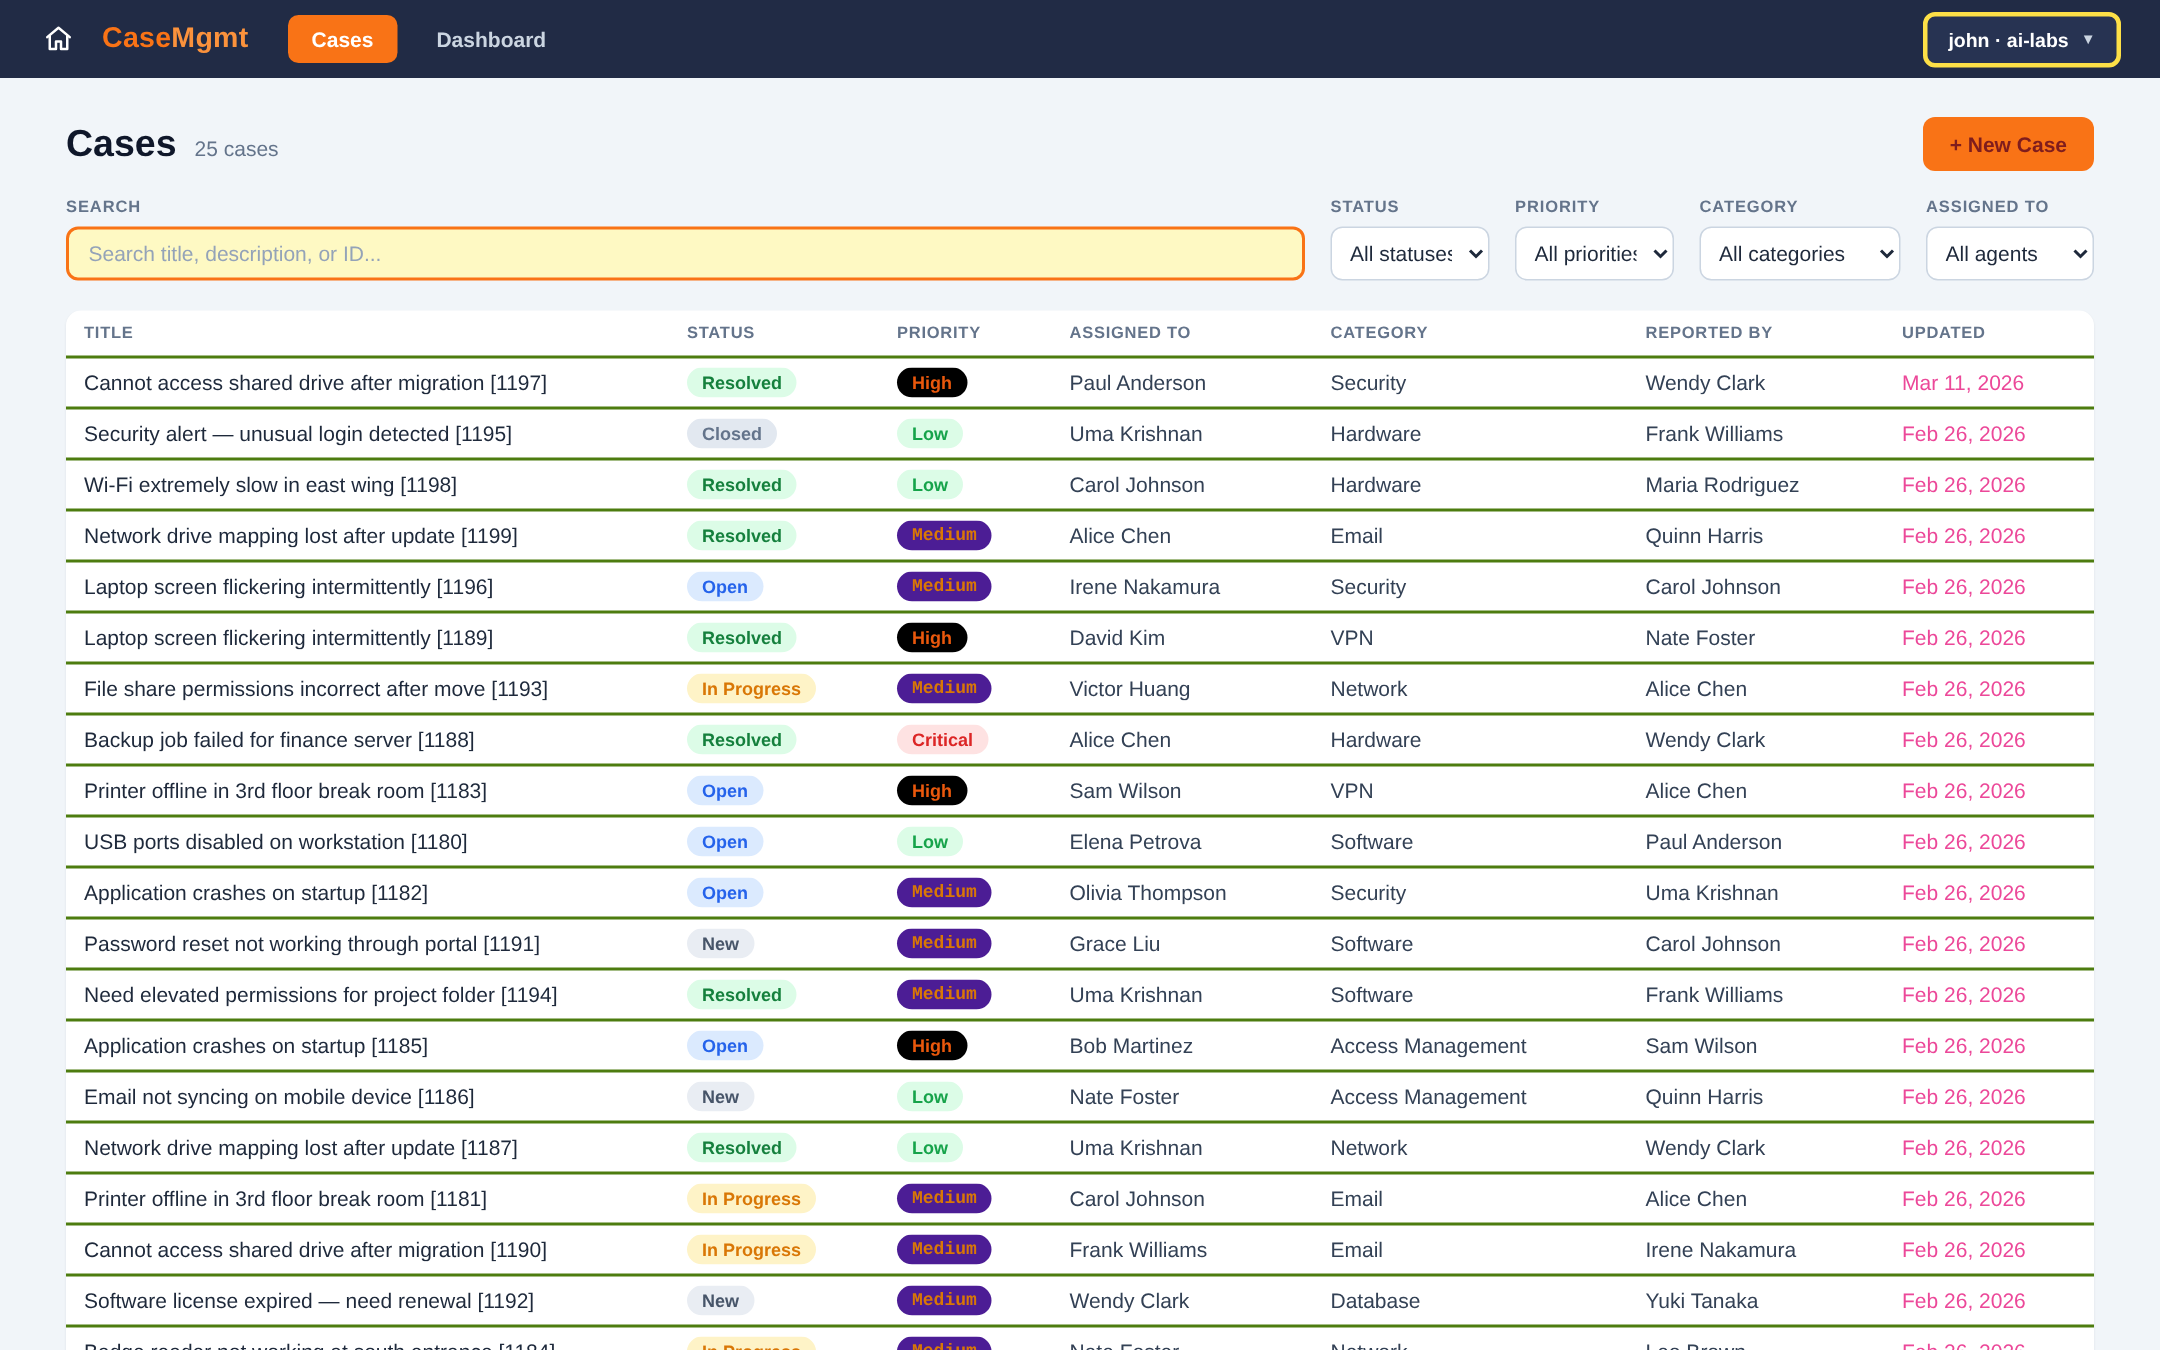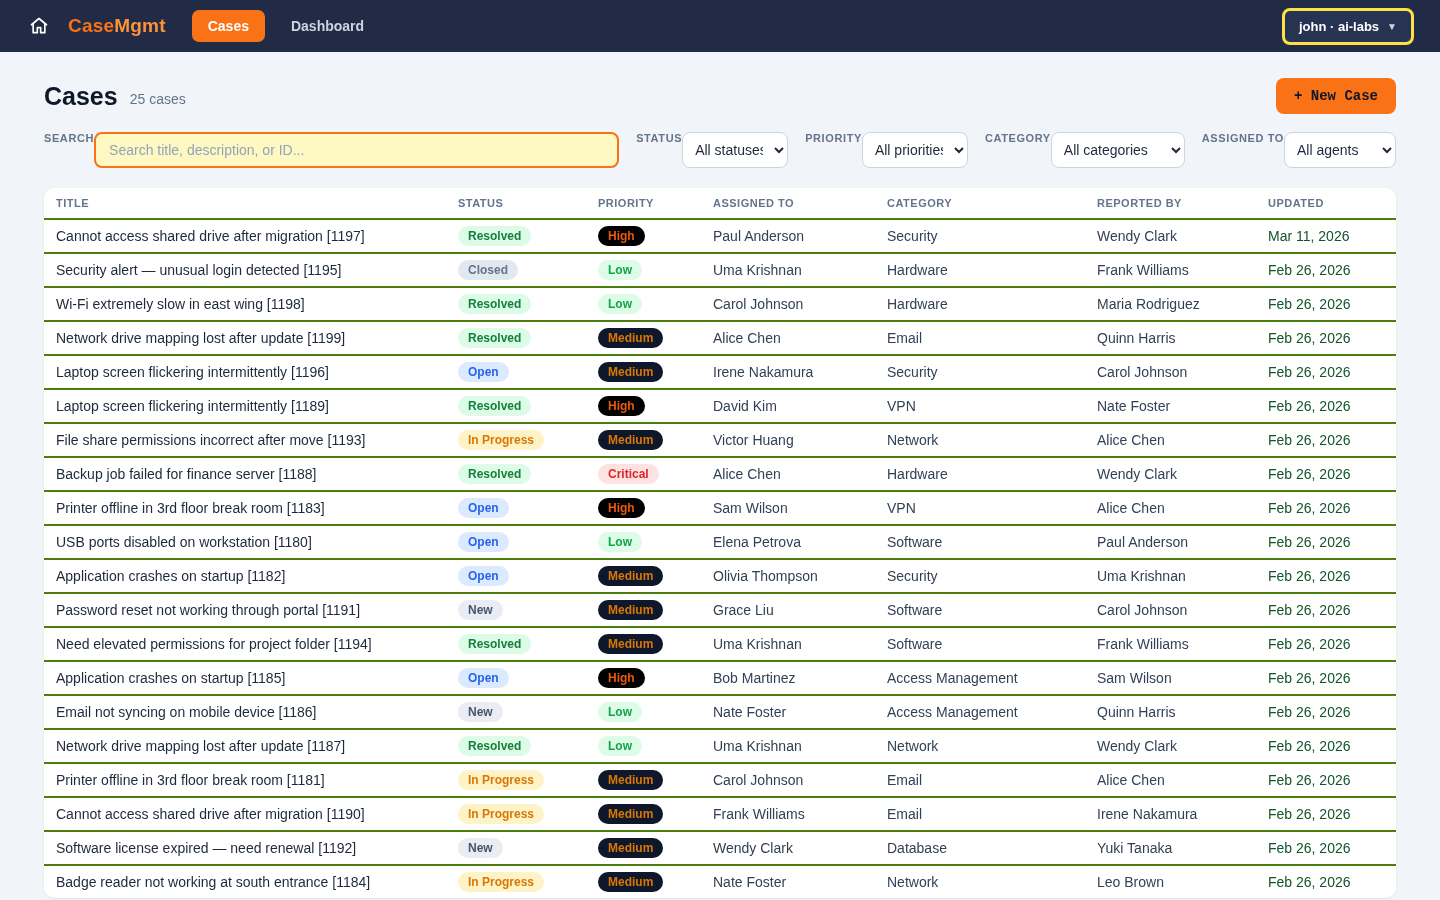--- a/index.html
+++ b/index.html
@@ -59,33 +59,33 @@
   .page { padding: 0 44px; }
   .page-header {
     margin-top: 26px;
     display: flex; align-items: center;
   }
   .page-title { font-size: 25px; font-weight: 700; color: #0f172a; }
   .case-count { font-size: 14px; color: #64748b; margin-left: 12px; position: relative; top: 3px; }
   .new-case-btn {
     margin-left: auto;
     background: #f97316;
-    color: #0f172a;
+    color: #7f1d1d;
     border: none;
-    font-family: Liberation Mono, monospace;
+    font-family: Liberation Sans, sans-serif;
     font-size: 14px;
     font-weight: 700;
     padding: 10px 18px;
     border-radius: 8px;
     cursor: pointer;
   }
 
   
   .filters { display: flex; gap: 17px; margin-top: 18px; align-items: flex-end; }
-  .filter-group { display: flex; flex-direction: row; }
+  .filter-group { display: flex; flex-direction: column; }
   .filter-label {
     font-size: 11px;
     font-weight: 700;
     letter-spacing: 0.6px;
     color: #64748b;
     margin-bottom: 7px;
     text-transform: uppercase;
   }
   .filter-search { flex: 1; }
   .search-input {
@@ -141,39 +141,39 @@
   .t-cell { padding: 0 12px; white-space: nowrap; overflow: hidden; text-overflow: ellipsis; font-size: 14px; }
   .col-title    { width: 402px; }
   .col-status   { width: 140px; }
   .col-priority { width: 115px; }
   .col-assigned { width: 174px; }
   .col-category { width: 210px; }
   .col-reported { width: 171px; }
   .col-updated  { flex: 1; }
   .cell-title { color: #1e293b; }
   .cell-text  { color: #334155; }
-  .cell-date  { color: #14532d; }
+  .cell-date  { color: #ec4899; }
 
   .badge {
     display: inline-block;
     font-size: 12px;
     font-weight: 600;
     padding: 3px 10px;
     border-radius: 999px;
     line-height: 1.2;
   }
   .badge-resolved    { background: #dcfce7; color: #15803d; }
   .badge-closed      { background: #e2e8f0; color: #64748b; text-align: center; }
   .badge-open        { background: #dbeafe; color: #2563eb; }
   .badge-in-progress { background: #fef3c7; color: #d97706; }
   .badge-new         { background: #e9edf3; color: #475569; }
 
   .badge-p-high     { background: #000000; color: #ea580c; }
   .badge-p-low      { background: #dcfce7; color: #16a34a; }
-  .badge-p-medium   { background: #0f172a; color: #d97706; }
+  .badge-p-medium   { background: #4c1d95; color: #d97706; font-family: Liberation Mono, monospace; }
   .badge-p-critical { background: #fee2e2; color: #dc2626; }
 </style>
 </head>
 <body>
 
 <header class="navbar">
   <div class="home-btn">
     <svg width="20" height="20" viewBox="0 0 24 24" fill="none" stroke="#ffffff" stroke-width="2" stroke-linecap="round" stroke-linejoin="round">
       <path d="M3 10.5 L12 3 L21 10.5"></path>
       <path d="M5 9.5 V20 H10 V14 H14 V20 H19 V9.5"></path>

